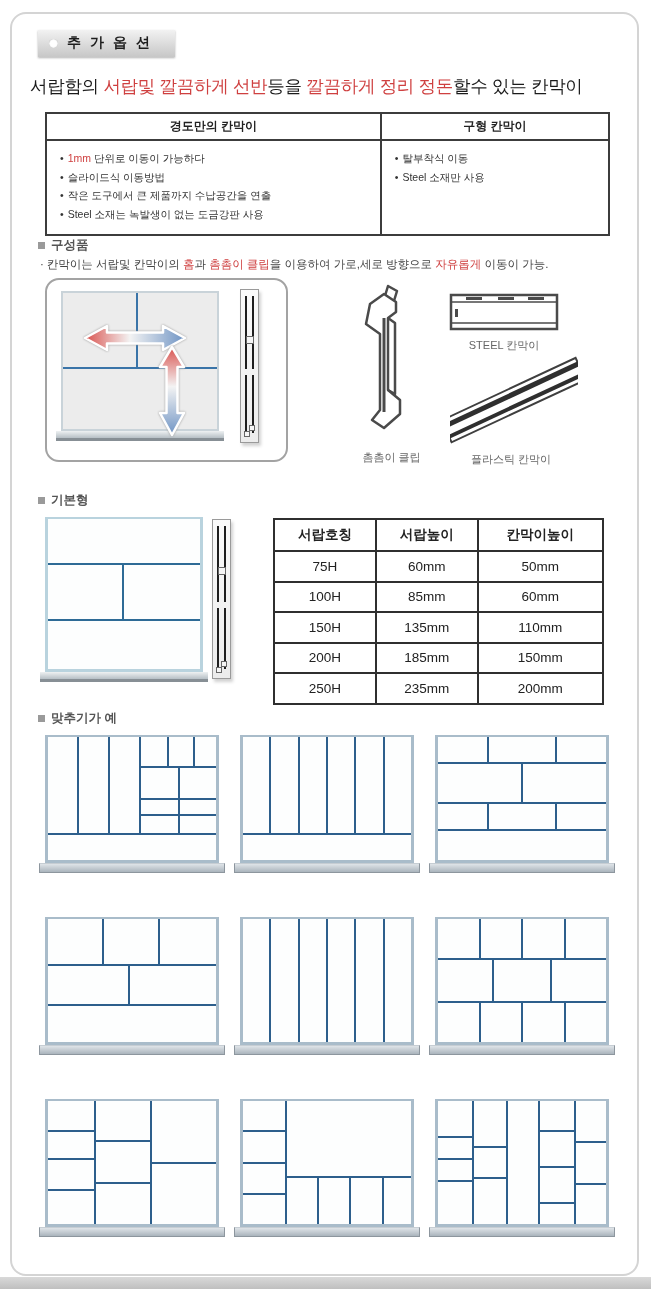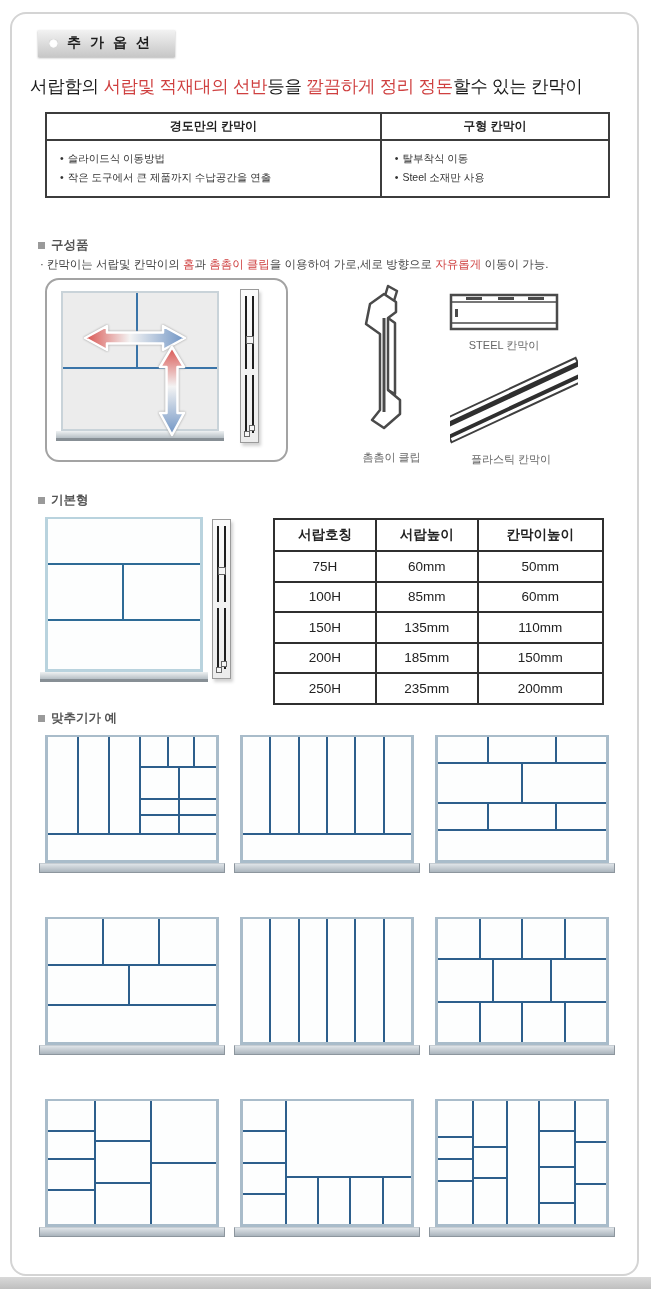--- a/index.html
+++ b/index.html
@@ -94,28 +94,30 @@
 <body>
 
 <div class="page-border"></div>
 <div class="page-bottom"></div>
 
 <div class="badge">
   <span class="dot"></span>
   <span class="txt">추가옵션</span>
 </div>
 
-<div class="title"><span>서랍함의 </span><span class="red">서랍및 적재대의 선반</span><span>등을 </span><span class="red">깔끔하게 정리 정돈</span><span>할수 있는 칸막이</span></div>
+<div class="title"><span>서랍함의 </span><span class="red">서랍및 깔끔하게 선반</span><span>등을 </span><span class="red">깔끔하게 정리 정돈</span><span>할수 있는 칸막이</span></div>
 
 <div class="cmp">
   <div class="cmp-col">
     <div class="cmp-header">경도만의 칸막이</div>
     <div class="cmp-body">
+        <div class="bullet"><span class="b-dot">•</span><span><span class="red">1mm</span><span> 단위로 이동이 가능하다</span></span></div>
         <div class="bullet"><span class="b-dot">•</span><span><span>슬라이드식 이동방법</span></span></div>
         <div class="bullet"><span class="b-dot">•</span><span><span>작은 도구에서 큰 제품까지 수납공간을 연출</span></span></div>
+        <div class="bullet"><span class="b-dot">•</span><span><span>Steel 소재는 녹발생이 없는 도금강판 사용</span></span></div>
       </div>
   </div>
   <div class="cmp-col second">
     <div class="cmp-header">구형 칸막이</div>
     <div class="cmp-body">
         <div class="bullet"><span class="b-dot">•</span><span><span>탈부착식 이동</span></span></div>
         <div class="bullet"><span class="b-dot">•</span><span><span>Steel  소재만 사용</span></span></div>
       </div>
   </div>
 </div>

